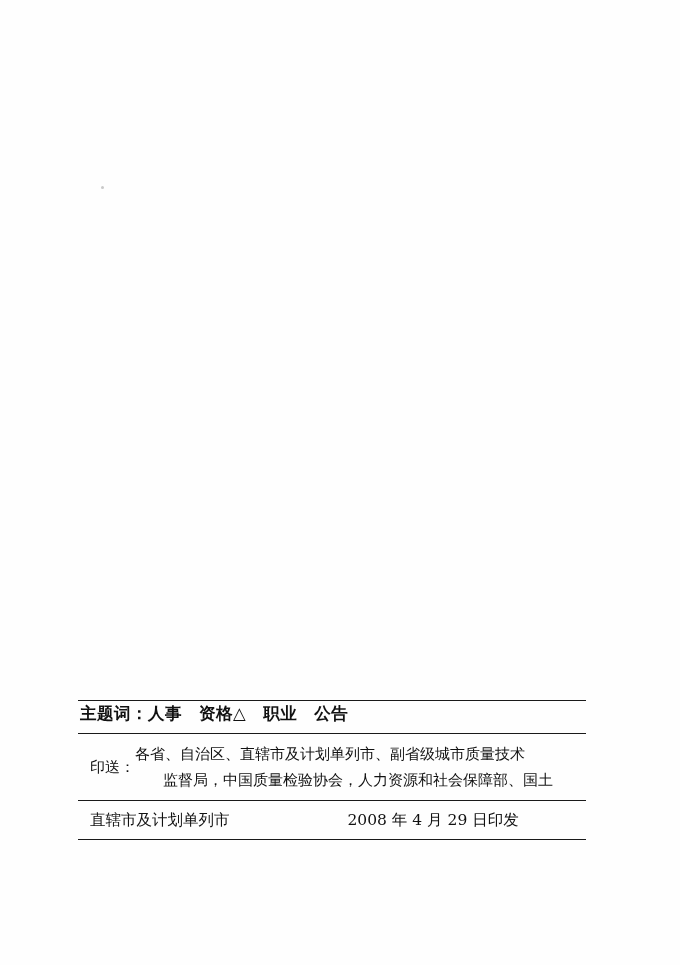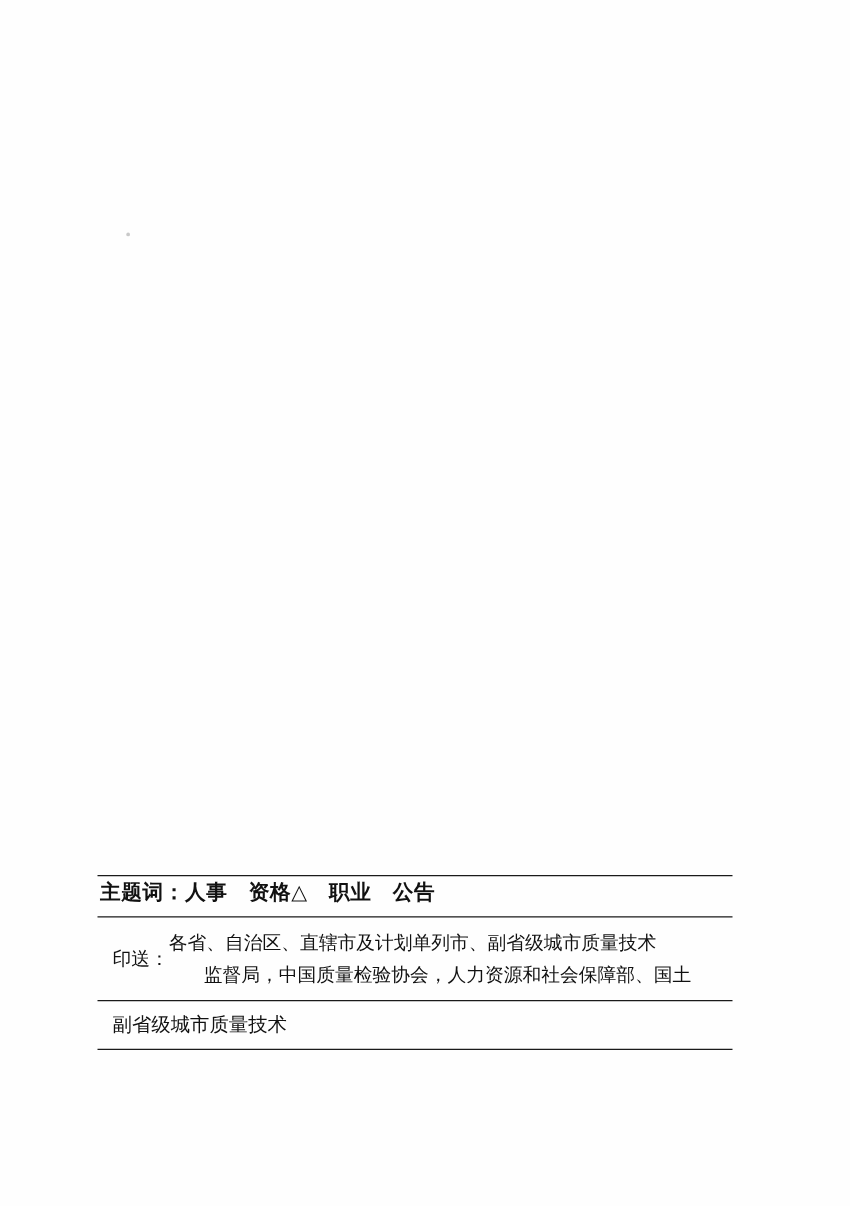--- a/index.html
+++ b/index.html
@@ -129,19 +129,20 @@
       <span class="dist-label">印送：</span>
       <span class="dist-body">
         <span class="line">各省、自治区、直辖市及计划单列市、副省级城市质量技术</span>
         <span class="line indent">监督局，中国质量检验协会，人力资源和社会保障部、国土</span>
       </span>
     </div>
 
     <div class="rule thin"></div>
 
     <div class="issuer-row">
-      <span class="issuer-name">副省级城市质量技术</span>
+      <span class="issuer-name">直辖市及计划单列市</span>
+      <span class="issuer-date">2008 年 4 月 29 日印发</span>
     </div>
 
     <div class="rule"></div>
 
   </div>
 </div>
 
 </body></html>

